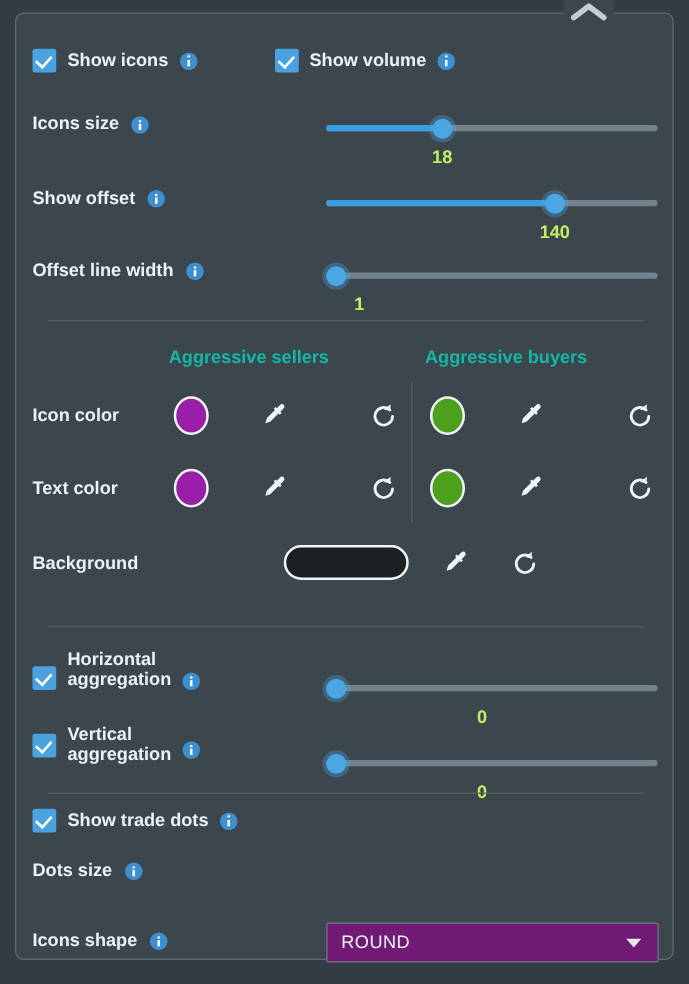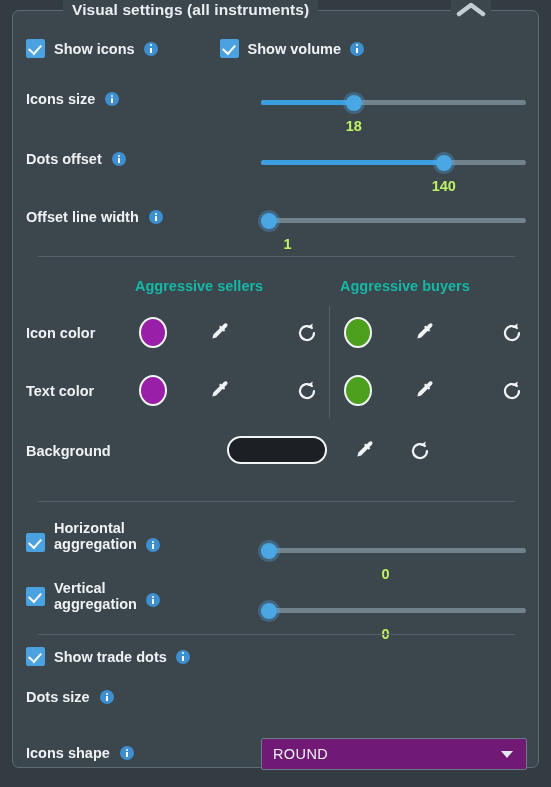--- a/index.html
+++ b/index.html
@@ -232,21 +232,20 @@
     border-left: 6px solid transparent;
     border-right: 6px solid transparent;
     border-top: 7px solid #e3e9ec;
   }
 </style>
 </head>
 <body>
 
 <div class="panel">
 
-  <div class="legend">Visual settings (all instruments)</div>
 
   <div class="collapse-btn">
     <span>
       <svg width="30" height="16" viewBox="0 0 30 16">
         <path d="M3 12 L15 3 L27 12" fill="none" stroke="#c3ced4" stroke-width="4.5" stroke-linecap="round" stroke-linejoin="round"></path>
       </svg>
     </span>
   </div>
 
   <div class="row" style="top:28px; display:flex; align-items:center;">
@@ -256,35 +255,35 @@
       <span class="info" style="margin-left:9px;"></span>
     </div>
     <div style="display:flex; align-items:center; margin-left:62px;">
       <span class="cb"></span>
       <span class="cb-label">Show volume</span>
       <span class="info" style="margin-left:9px;"></span>
     </div>
   </div>
 
   <div class="row" style="top:78px; height:22px;">
-    <div style="position:absolute; left:13px; top:2px; display:flex; align-items:center;">
+    <div style="position:absolute; left:13px; top:2px; display:flex; align-items:flex-end;">
       <span class="lbl">Icons size</span>
       <span class="info" style="margin-left:10px;"></span>
     </div>
     <div class="slider" style="left:248px; width:265px; top:3px;">
       <div class="track"></div>
       <div class="fill" style="width:35%;"></div>
       <div class="thumb" style="left:35%;"></div>
       <div class="sval" style="left:35%;">18</div>
     </div>
   </div>
 
   <div class="row" style="top:138px; height:22px;">
     <div style="position:absolute; left:13px; top:2px; display:flex; align-items:center;">
-      <span class="lbl">Dots offset</span>
+      <span class="lbl">Show offset</span>
       <span class="info" style="margin-left:10px;"></span>
     </div>
     <div class="slider" style="left:248px; width:265px; top:3px;">
       <div class="track"></div>
       <div class="fill" style="width:69%;"></div>
       <div class="thumb" style="left:69%;"></div>
       <div class="sval" style="left:69%;">140</div>
     </div>
   </div>
 

